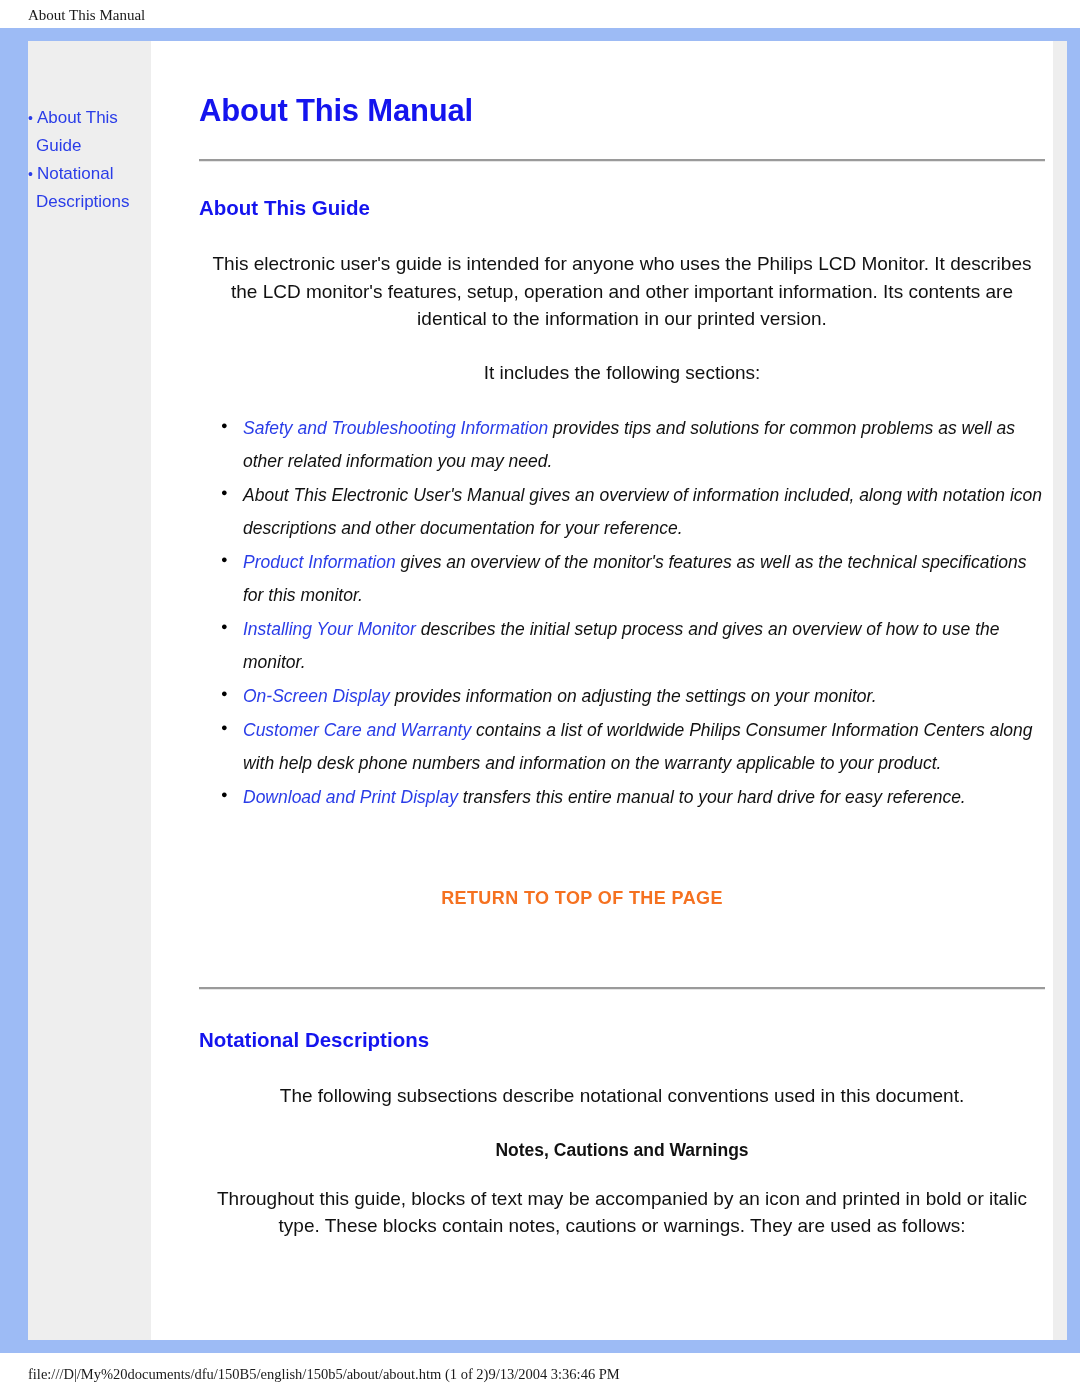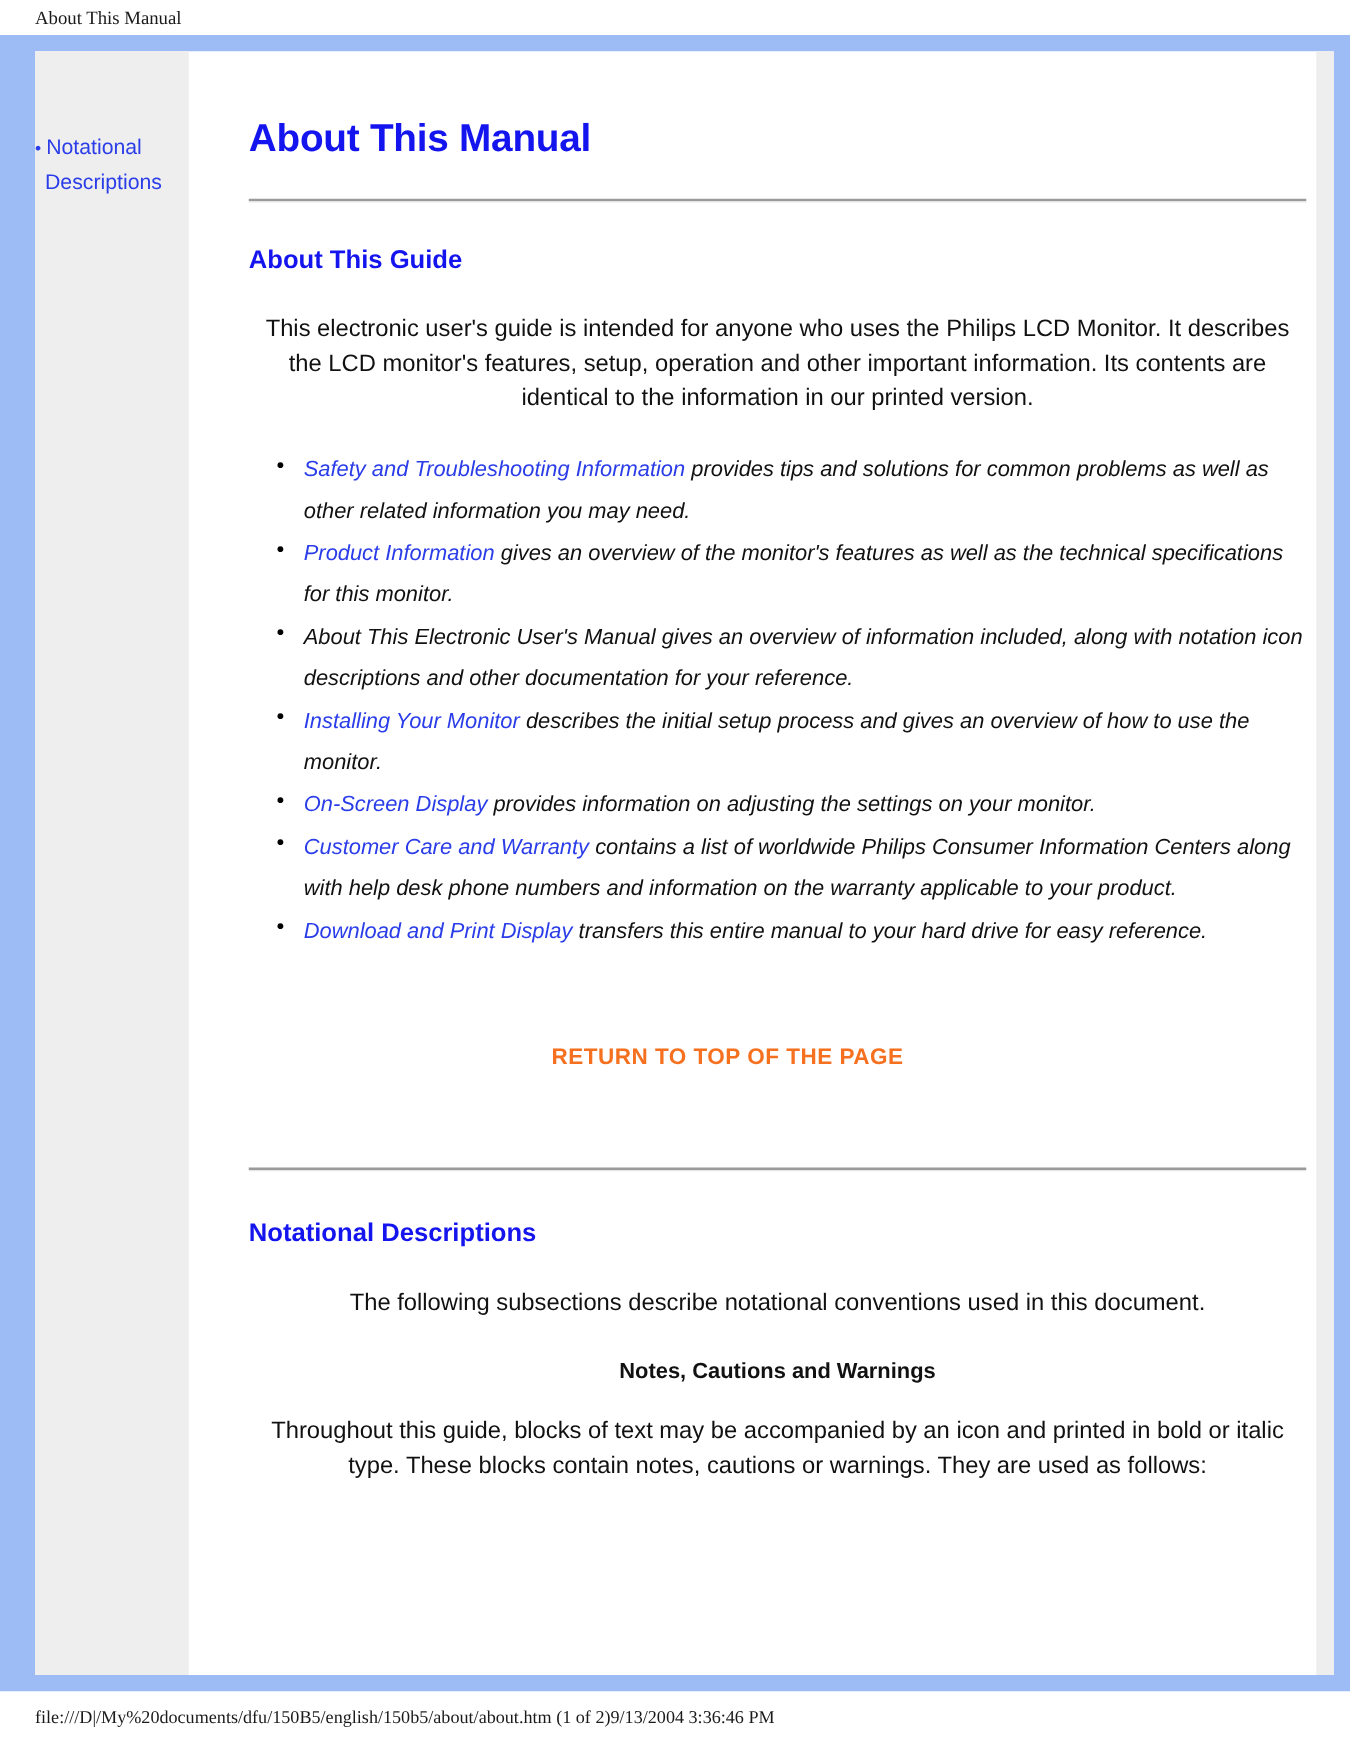--- a/index.html
+++ b/index.html
@@ -197,40 +197,44 @@
 <body>
 
 <div class="print-header">About This Manual</div>
 
 <div class="page-frame">
   <div class="page-sheet">
 
     <nav class="side-nav">
       <ul>
         <li>
+          <span class="nav-bullet">•</span><a class="nav-link">About This Guide</a>
+        </li>
+        <li>
           <span class="nav-bullet">•</span><a class="nav-link">Notational Descriptions</a>
         </li>
       </ul>
     </nav>
 
     <main class="content">
 
       <h1 class="doc-title">About This Manual</h1>
 
       <hr class="rule">
 
       <h2 class="section-title">About This Guide</h2>
 
       <p class="body-text">This electronic user's guide is intended for anyone who uses the Philips LCD Monitor. It describes the LCD monitor's features, setup, operation and other important information. Its contents are identical to the information in our printed version.</p>
 
+      <p class="body-text">It includes the following sections:</p>
 
       <ul class="feature-list">
         <li><a class="inline-link">Safety and Troubleshooting Information</a><span> provides tips and solutions for common problems as well as other related information you may need.</span></li>
+        <li><a class="inline-link"></a><span>About This Electronic User's Manual gives an overview of information included, along with notation icon descriptions and other documentation for your reference.</span></li>
         <li><a class="inline-link">Product Information</a><span> gives an overview of the monitor's features as well as the technical specifications for this monitor.</span></li>
-        <li><a class="inline-link"></a><span>About This Electronic User's Manual gives an overview of information included, along with notation icon descriptions and other documentation for your reference.</span></li>
         <li><a class="inline-link">Installing Your Monitor</a><span> describes the initial setup process and gives an overview of how to use the monitor.</span></li>
         <li><a class="inline-link">On-Screen Display</a><span> provides information on adjusting the settings on your monitor.</span></li>
         <li><a class="inline-link">Customer Care and Warranty</a><span> contains a list of worldwide Philips Consumer Information Centers along with help desk phone numbers and information on the warranty applicable to your product.</span></li>
         <li><a class="inline-link">Download and Print Display</a><span> transfers this entire manual to your hard drive for easy reference.</span></li>
       </ul>
 
       <div class="return-top-wrap">
         <a class="return-top">RETURN TO TOP OF THE PAGE</a>
       </div>
 

